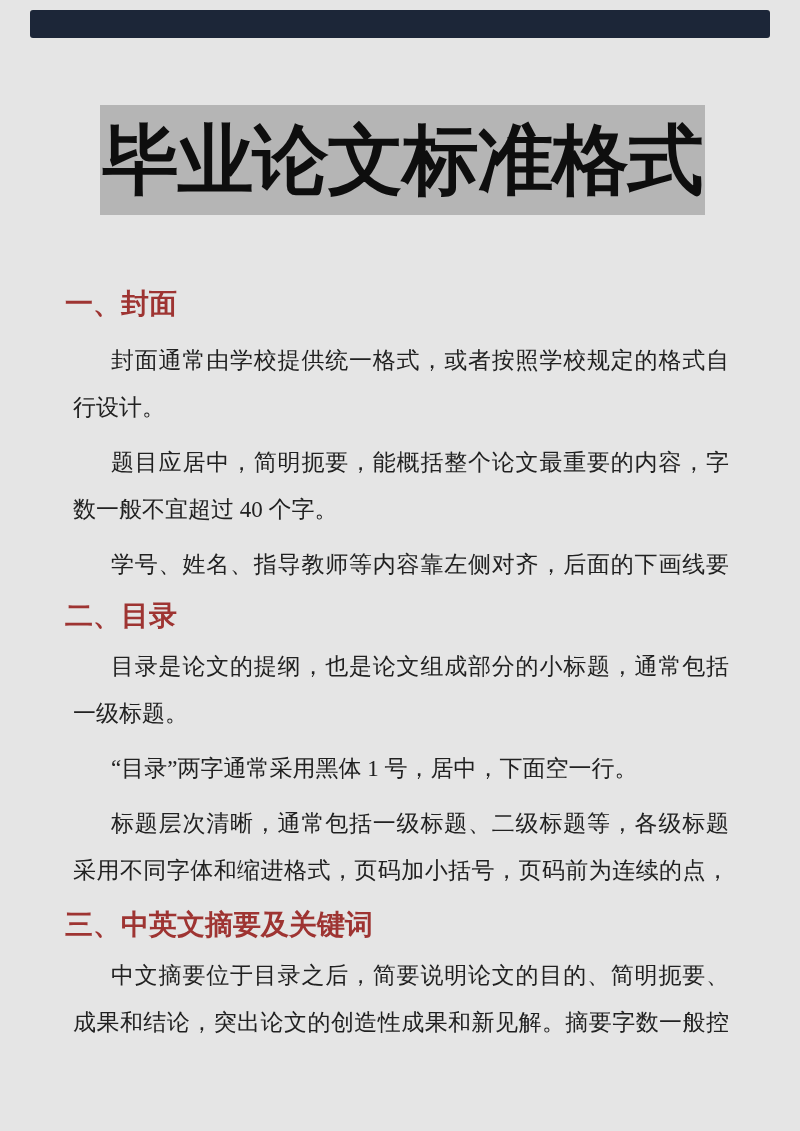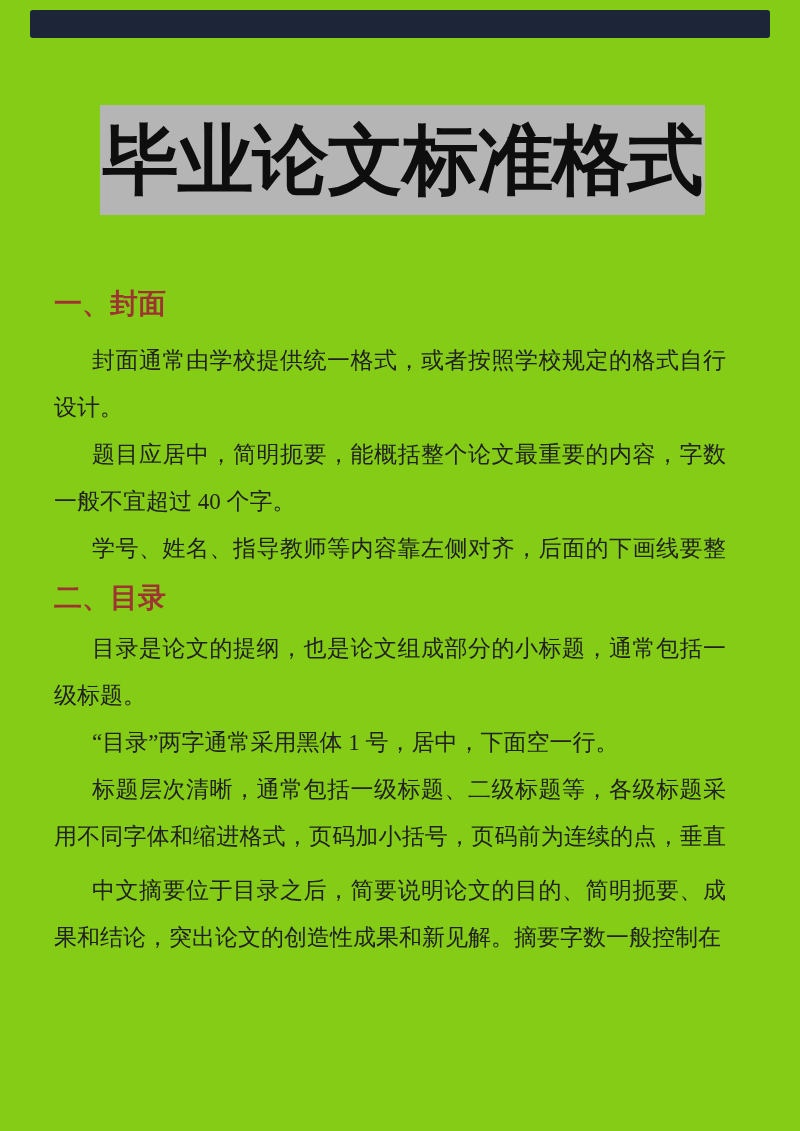--- a/index.html
+++ b/index.html
@@ -1,20 +1,20 @@
 <!DOCTYPE html>
 <html><head>
 <meta charset="utf-8">
 <style>
   html, body { margin: 0; padding: 0; background: #ffffff; }
   .page {
     position: relative;
     width: 800px;
     height: 1131px;
-    background: #84cc16;
+    background: #e5e5e5;
     overflow: hidden;
     font-family: "Liberation Serif", "DejaVu Serif", serif;
   }
   .topbar {
     position: absolute;
     left: 30px;
     top: 10px;
     width: 740px;
     height: 28px;
     background: #1c2638;
@@ -35,35 +35,35 @@
   .doc-title {
     font-size: 76px;
     font-weight: 700;
     line-height: 1;
     letter-spacing: -1px;
     color: #0e0e0e;
     white-space: nowrap;
   }
   .content {
     position: absolute;
-    left: 54px;
+    left: 65px;
     top: 278px;
     width: 672px;
     color: #212121;
   }
   .hd {
     margin: 0;
     font-size: 28px;
     font-weight: 600;
     line-height: 40px;
     letter-spacing: 0;
     color: #9e3432;
   }
   .para {
-    margin: 0;
+    margin: 8px;
     font-size: 23px;
     line-height: 47px;
     text-align: justify;
     text-indent: 38px;
     overflow: hidden;
   }
   .l1 { height: 47px; }
   .l2 { height: 94px; }
   .mt6  { margin-top: 6px; }
   .mt7  { margin-top: 7px; }
@@ -92,18 +92,19 @@
     <p class="para l1">学号、姓名、指导教师等内容靠左侧对齐，后面的下画线要整齐。</p>
 
     <h2 class="hd mt6">二、目录</h2>
 
     <p class="para l2 mt7">目录是论文的提纲，也是论文组成部分的小标题，通常包括一级标题。</p>
 
     <p class="para l1">“目录”两字通常采用黑体 1 号，居中，下面空一行。</p>
 
     <p class="para l2">标题层次清晰，通常包括一级标题、二级标题等，各级标题采用不同字体和缩进格式，页码加小括号，页码前为连续的点，垂直居中。</p>
 
+    <h2 class="hd mt11">三、中英文摘要及关键词</h2>
 
     <p class="para l2 mt7">中文摘要位于目录之后，简要说明论文的目的、简明扼要、成果和结论，突出论文的创造性成果和新见解。摘要字数一般控制在</p>
 
   </div>
 
 </div>
 
 </body></html>

